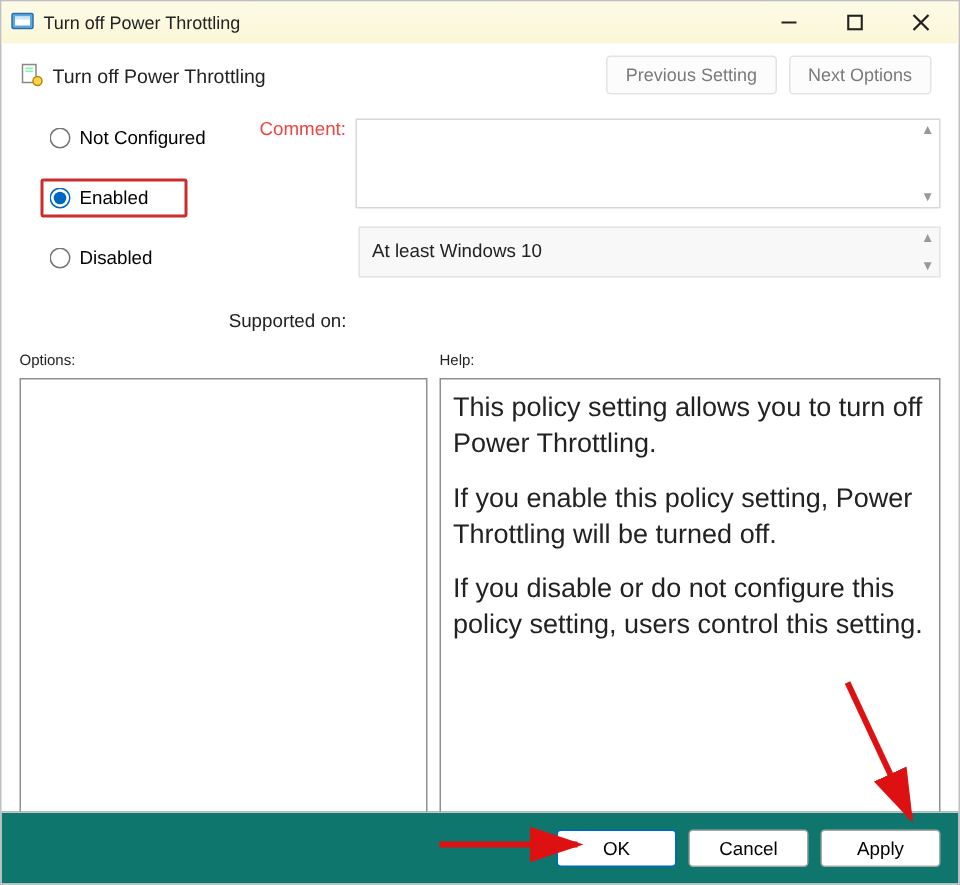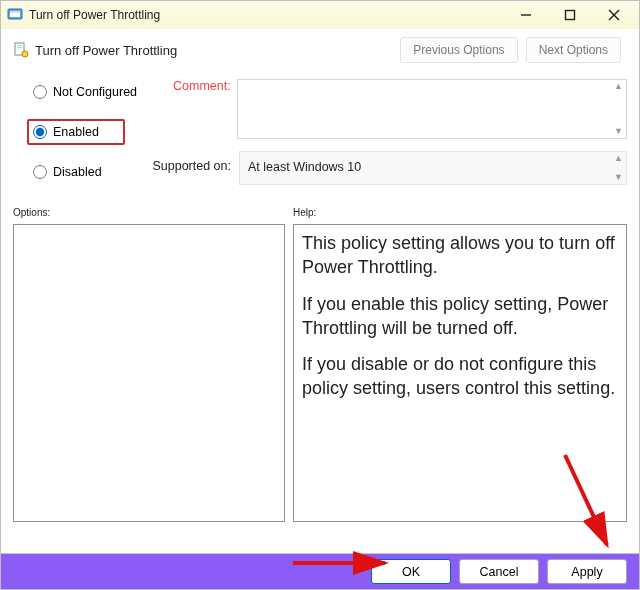--- a/index.html
+++ b/index.html
@@ -67,21 +67,21 @@
   .comment-row { display: flex; align-items: flex-start; }
   .comment-row .lbl { width: 64px; color: #ef4444; }
   .comment-box {
     flex: 1;
     height: 60px;
     border: 1px solid #d8d8d8;
     background: #fff;
     position: relative;
   }
   .supported-row { display: flex; align-items: flex-start; margin-top: 12px; }
-  .supported-row .lbl2 { width: 92px; text-align: right; padding-right: 8px; padding-top:8px; color:#222; margin-left:-26px; }
+  .supported-row .lbl2 { width: 92px; text-align: right; padding-right: 8px; padding-top:8px; color:#222; margin-left:-26px;margin-top:48px; }
   .supported-box {
     flex: 1;
     height: 34px;
     border: 1px solid #e4e4e4;
     background: #f8f8f8;
     padding: 8px 8px;
     font-size: 12.5px;
     color: #222;
     position: relative;
   }
@@ -96,28 +96,28 @@
     background: #fff;
     font-size: 18px;
     padding: 6px 8px;
     color: #222;
     height: 298px;
   }
   .help-box p { margin: 0 0 12px 0; line-height: 1.35; }
   .footer {
     position: absolute;
     bottom: 0; left: 0; right: 0;
-    height: 36px;
+    height: 48px;
     border-top: 1px solid #c6c6c6;
     display: flex;
     justify-content: flex-end;
     align-items: center;
     gap: 8px;
     padding-right: 12px;
-    background: #8b5cf6;
+    background: #0f766e;
   }
   .dlg-btn {
     width: 80px; height: 25px;
     font-size: 12.5px;
     background: #fff;
     border: 1px solid #a7a7a7;
     border-radius: 3px;
   }
   .dlg-btn.primary { border: 1px solid #0067c0; }
   
@@ -158,21 +158,21 @@
 
   <div class="subtitle-row">
     <svg class="sub-icon" viewBox="0 0 16 16">
       <rect x="2" y="1" width="9" height="12" fill="#fff" stroke="#888"></rect>
       <rect x="4" y="3" width="5" height="1" fill="#7fa"></rect>
       <rect x="4" y="5" width="5" height="1" fill="#7fa"></rect>
       <circle cx="12" cy="12" r="3" fill="#ffd24a" stroke="#b38b00"></circle>
     </svg>
     <span class="subtitle">Turn off Power Throttling</span>
     <div class="prevnext">
-      <button class="gpbtn">Previous Options</button>
+      <button class="gpbtn">Previous Setting</button>
       <button class="gpbtn">Next Options</button>
     </div>
   </div>
 
   <div class="content">
     <div class="top-row">
       <div class="radios">
         <label class="radio-item">
           <input type="radio" name="state" style="">
           <span>Not Configured</span>

